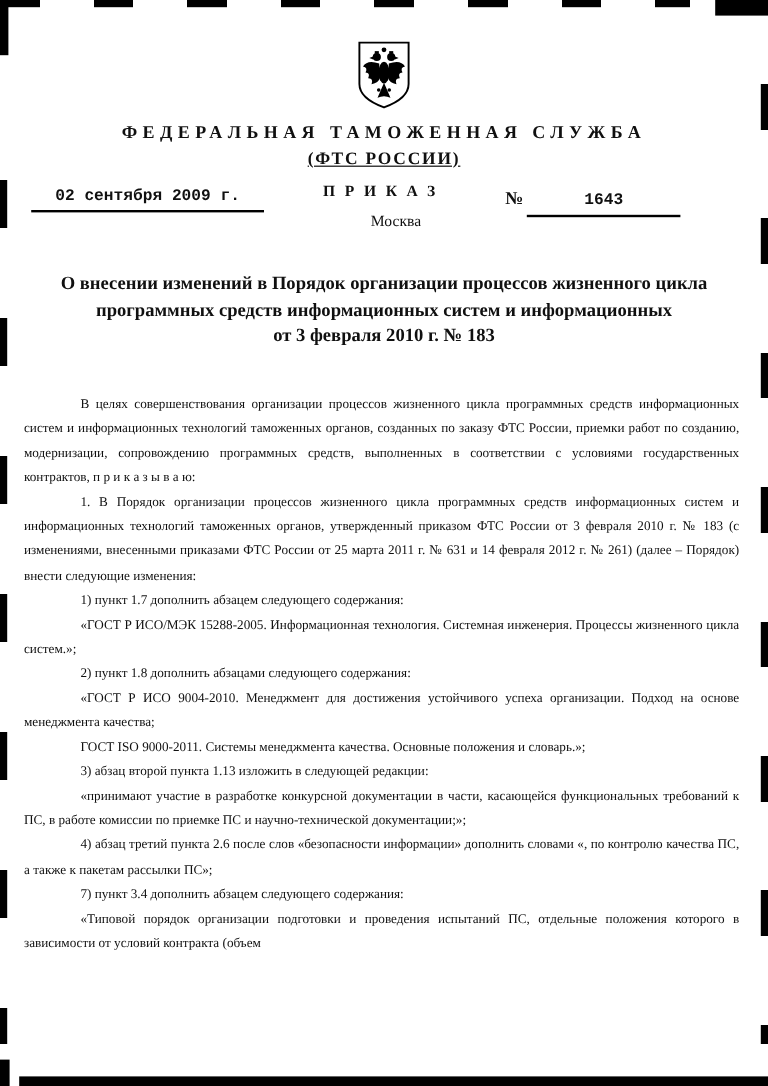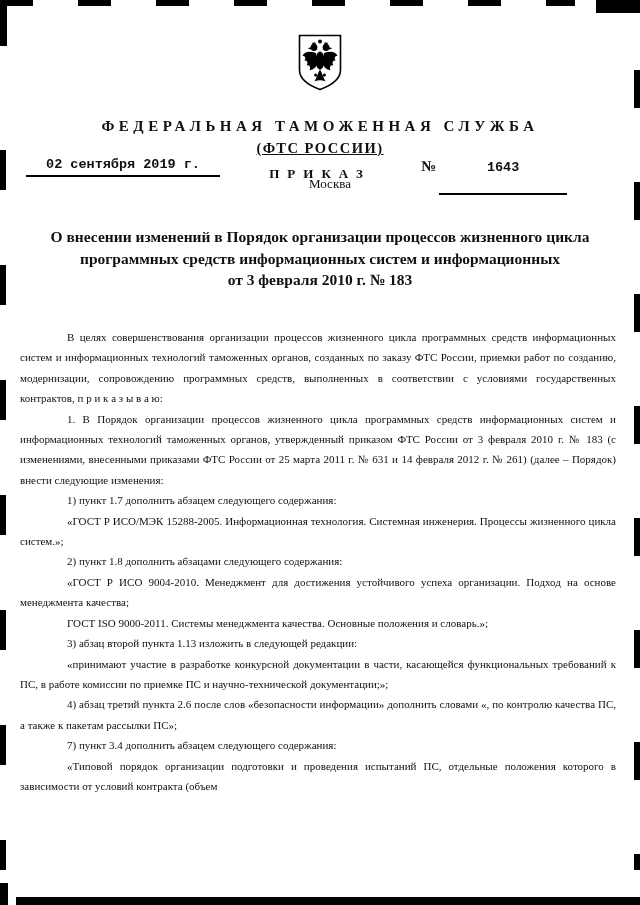--- a/index.html
+++ b/index.html
@@ -27,21 +27,21 @@
   .scan-left {
     position:absolute; top:150px; left:0; width:6px; height:720px;
     background:repeating-linear-gradient(to bottom, #000 0 40px, transparent 40px 115px);
   }
   .scan-bottom { bottom:0; left:16px; right:0; height:8px; }
   .scan-bl { bottom:0; left:0; width:8px; height:22px; }
 
   .header { padding-top:34px; text-align:center; }
   .emblem { display:inline-block; }
   .org-name {
-    margin-top:23px;
+    margin-top:7px;
     font-weight:bold; font-size:15px; letter-spacing:4.5px;
     white-space:nowrap;
   }
   .org-short {
     margin-top:5px;
     font-weight:bold; font-size:14.5px; letter-spacing:1.5px;text-decoration:underline;
   }
   .doc-type {
     margin-top:9px;
     font-weight:bold; font-size:13px; letter-spacing:8px;
@@ -60,21 +60,21 @@
     position:absolute; left:421px; top:157px;
     white-space:nowrap;
   }
   .num-label { font-size:15px; font-weight:bold; }
   .num-value {
     display:inline-block; width:128px;
     text-align:center;
     font-family:"Liberation Mono", monospace;
     font-weight:bold; font-size:13.5px;
     border-bottom:2px solid #000;
-    padding-bottom:18px;
+    padding-bottom:4px;
     margin-left:3px;
   }
   .city {
     position:absolute; top:176px; left:0; right:0;
     text-align:center; font-size:13px;padding-left:20px;
   }
 
   .title {
     position:absolute; top:226px; left:36px; right:36px;
     text-align:center;
@@ -120,21 +120,21 @@
           <circle cx="18.6" cy="41" r="1.5"></circle>
           <circle cx="27.4" cy="41" r="1.5"></circle>
         </g>
       </svg>
     </span>
     <div class="org-name">ФЕДЕРАЛЬНАЯ ТАМОЖЕННАЯ СЛУЖБА</div>
     <div class="org-short">(ФТС РОССИИ)</div>
     <div class="doc-type">ПРИКАЗ</div>
   </div>
 
-  <div class="date-block">02 сентября 2019 г.</div>
+  <div class="date-block">02 сентября 2009 г.</div>
 
   <div class="number-block">
     <span class="num-label">№</span><span class="num-value">1643</span>
   </div>
 
   <div class="city">Москва</div>
 
   <div class="title">
     <div>О внесении изменений в Порядок организации процессов жизненного цикла</div>
     <div>программных средств информационных систем и информационных</div>

